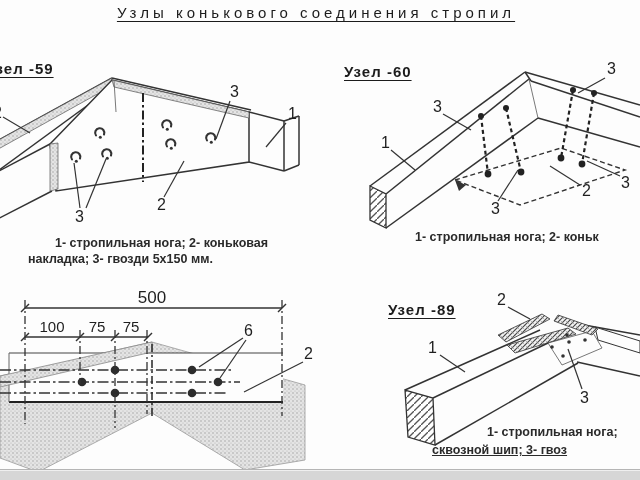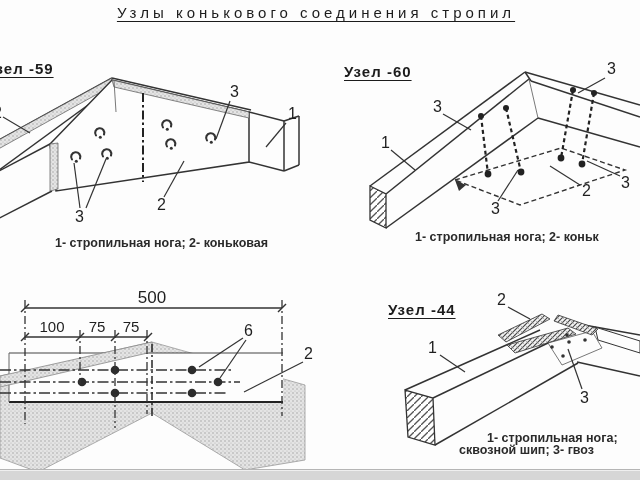--- a/index.html
+++ b/index.html
@@ -98,20 +98,21 @@
       <line class="leader" x1="286" y1="68" x2="266" y2="92"></line>
       <text class="num" x="157" y="155">2</text>
       <line class="leader" x1="164" y1="142" x2="184" y2="106"></line>
       <text class="num" x="75" y="167">3</text>
       <line class="leader" x1="80" y1="153" x2="74" y2="108"></line>
       <line class="leader" x1="86" y1="153" x2="106" y2="104"></line>
     </g>
   </svg>
 
   <div class="abs cap" style="left:11px;top:236px;margin-left:44px;">1- стропильная нога; 2-  коньковая</div>
+  <div class="abs cap" style="left:28px;top:252px;">накладка; 3- гвозди 5x150 мм.</div>
 
   <div class="abs node-title" style="left:344px;top:63px;">Узел -60</div>
 
   <svg style="left:335px;top:58px;" width="305" height="175" viewBox="0 0 305 175">
     <g>
       <polygon points="35,128 51,136 51,170 35,162" fill="url(#hatch)" stroke="#333" stroke-width="1.3"></polygon>
       <line class="ink" x1="35" y1="128" x2="190" y2="14"></line>
       <line class="ink" x1="51" y1="136" x2="194" y2="21"></line>
       <line class="ink" x1="51" y1="170" x2="203" y2="60"></line>
       <line class="ink" x1="190" y1="14" x2="196" y2="23"></line>
@@ -209,21 +210,21 @@
     </g>
     <g>
       <text class="num" x="244" y="48">6</text>
       <line class="leader" x1="243" y1="50" x2="199" y2="79"></line>
       <line class="leader" x1="246" y1="52" x2="220" y2="90"></line>
       <text class="num" x="304" y="71">2</text>
       <line class="leader" x1="303" y1="74" x2="244" y2="104"></line>
     </g>
   </svg>
 
-  <div class="abs node-title" style="left:388px;top:301px;">Узел -44</div>
+  <div class="abs node-title" style="left:388px;top:301px;">Узел -89</div>
 
   <svg style="left:330px;top:285px;" width="310" height="185" viewBox="0 0 310 185">
     <g>
       <polygon points="75,105 103,113 105,160 78,152" fill="url(#hatch)" stroke="#333" stroke-width="1.3"></polygon>
       <line class="ink" x1="75" y1="105" x2="210" y2="45"></line>
       <line class="ink" x1="103" y1="113" x2="218" y2="58"></line>
       <line class="ink" x1="105" y1="160" x2="248" y2="78"></line>
     </g>
     <g>
       <polyline class="thin" points="218,58 262,46 272,63 232,80 218,58"></polyline>
@@ -246,18 +247,18 @@
     <g>
       <text class="num" x="167" y="20">2</text>
       <line class="leader" x1="178" y1="22" x2="200" y2="34"></line>
       <text class="num" x="98" y="68">1</text>
       <line class="leader" x1="110" y1="70" x2="135" y2="87"></line>
       <text class="num" x="250" y="118">3</text>
       <line class="leader" x1="252" y1="104" x2="238" y2="64"></line>
     </g>
   </svg>
 
-  <div class="abs cap" style="left:487px;top:425px;margin-top:6px;">1- стропильная нога;</div>
-  <div class="abs cap" style="left:459px;top:443px;">сквозной шип; 3- гвоз</div>
+  <div class="abs cap" style="left:487px;top:425px;">1- стропильная нога;</div>
+  <div class="abs cap" style="left:432px;top:443px;text-decoration:underline;">сквозной шип; 3- гвоз</div>
 
   <div class="abs" id="bottom-bar"></div>
 
 </div>
 
 </body></html>

